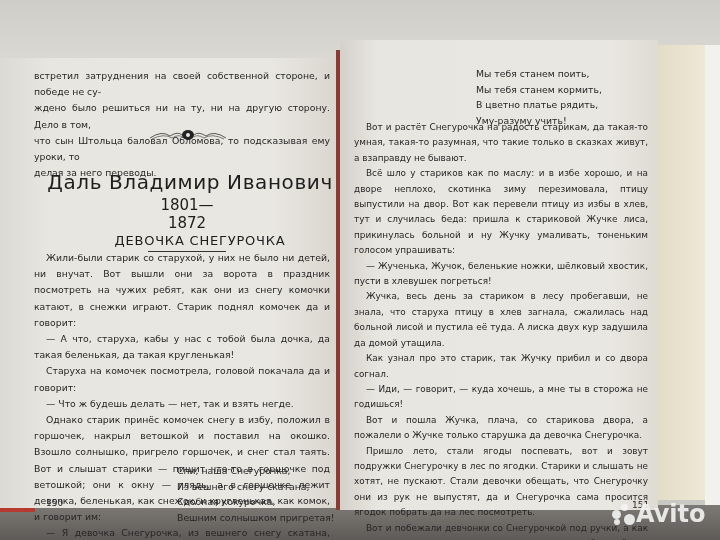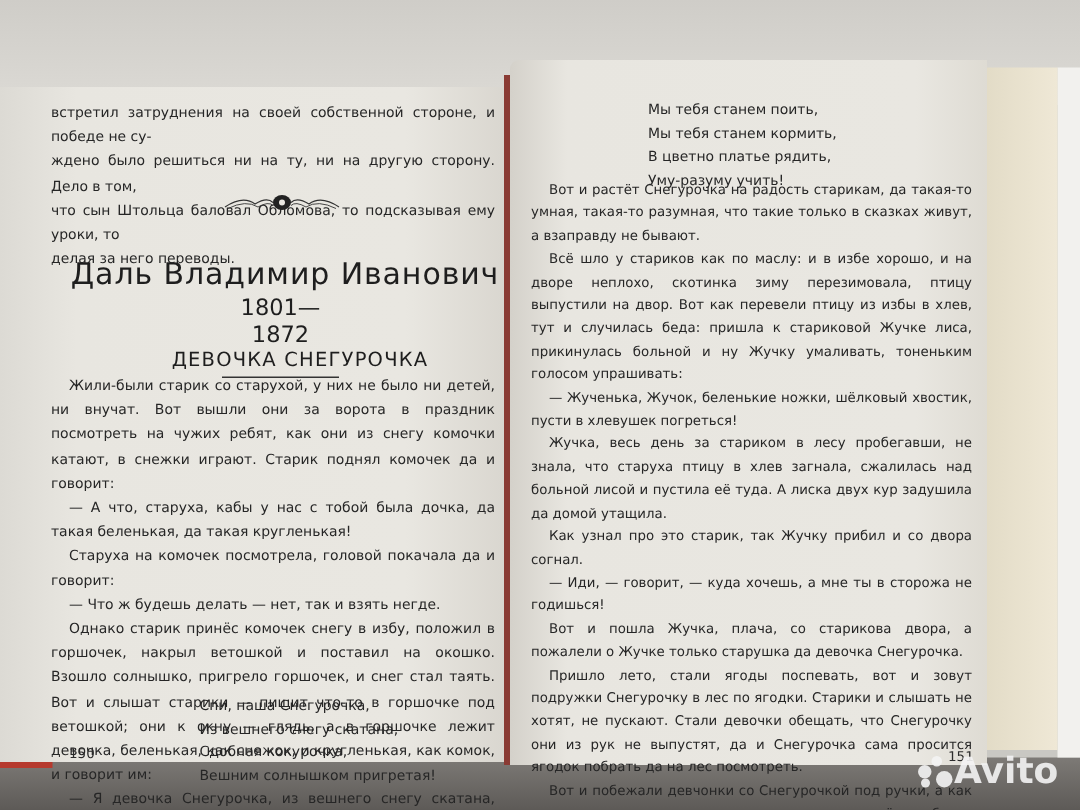--- a/index.html
+++ b/index.html
@@ -20,21 +20,21 @@
   .page-stack-right { position:absolute; left:655px; top:45px; width:50px; height:455px;
                       background:linear-gradient(90deg,#e2dbc6,#efe8d6); }
   .spine { position:absolute; left:336px; top:50px; width:4px; height:460px; background:#8a3b34; }
   .red-edge { position:absolute; left:0; top:508px; width:35px; height:4px; background:#b63a2e; }
   .right-board { position:absolute; left:705px; top:45px; width:15px; height:460px; background:#f2f1ee; }
 
   .txt { position:absolute; font-size:9.3px; line-height:16.2px; text-align:justify; }
   .txt p { margin:0; text-indent:12px; }
   .txt p.noind { text-indent:0; }
   .verse { position:absolute; font-size:9.3px; line-height:15.5px; }
-  .verse div { white-space:nowrap; }
+  .verse div { white-space:nowrap;margin-left:44px; }
 
   .ornament { position:absolute; left:148px; top:128px; width:80px; height:14px; }
   .author { position:absolute; left:40px; top:170px; width:300px; text-align:center;
             font-size:20px; letter-spacing:0.6px; color:#1e1e1e; }
   .years { position:absolute; left:148px; top:197px; width:78px; text-align:center;
            font-size:15px; color:#1e1e1e; border-bottom:1.2px solid #333; padding-bottom:19px; }
   .title { position:absolute; left:100px; top:233px; width:200px; text-align:center;
            font-size:13px; letter-spacing:0.8px; color:#1e1e1e; }
   .pnum { position:absolute; font-size:9px; color:#2b2b2b; }
   .watermark { position:absolute; left:612px; top:500px; display:flex; align-items:center; gap:0;

